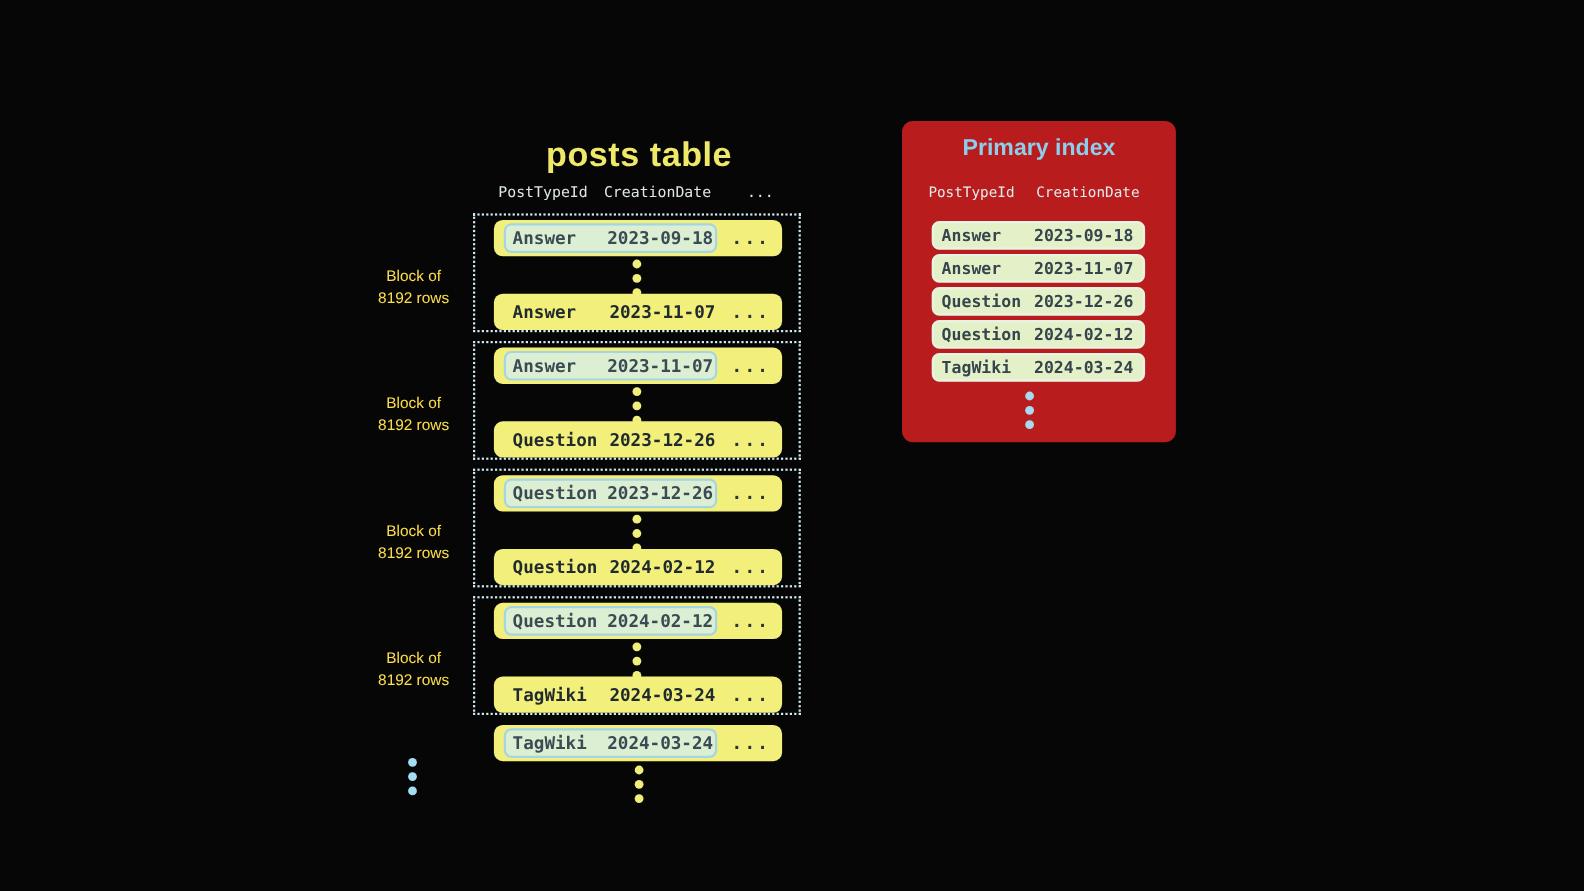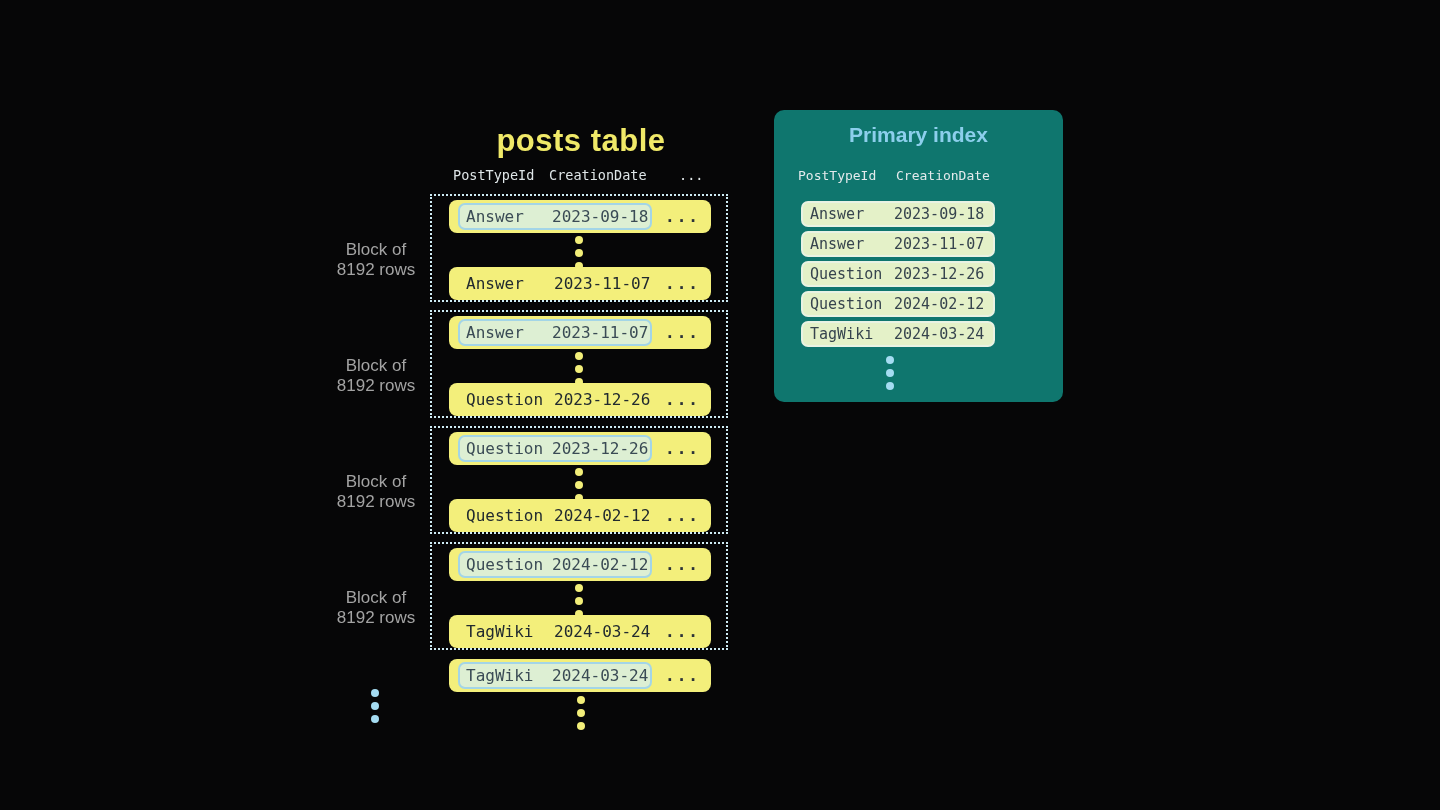--- a/index.html
+++ b/index.html
@@ -21,42 +21,42 @@
   .row{position:absolute;left:17px;width:262px;height:33px;background:#f3ef7b;
        border-radius:8px;display:flex;align-items:center;box-sizing:border-box;}
   .row-first{top:4px;padding-left:9px;}
   .row-last{top:71px;padding-left:17px;}
   .row-free{left:449px;top:659px;padding-left:9px;}
 
   .chip{display:flex;align-items:center;width:194px;height:27px;background:#ddefd3;
         border:2px solid #a3d5e7;border-radius:7px;padding-left:6px;box-sizing:border-box;}
   .chip .cell{color:#3a4b55;}
   .cell{font-family:"DejaVu Sans Mono","Liberation Mono",monospace;
-        font-size:16px;font-weight:400;color:#212a2f;white-space:pre;}
+        font-size:16px;font-weight:700;color:#212a2f;white-space:pre;}
   .cell.type{width:88px;}
   .chip .cell.type{width:86px;}
   .more{margin-left:auto;margin-right:11px;font-family:"DejaVu Sans Mono","Liberation Mono",monospace;
         font-size:16px;font-weight:700;color:#2c3338;letter-spacing:2px;}
 
   .vdots{position:absolute;display:flex;flex-direction:column;align-items:center;gap:5px;}
   .vdots i{width:8px;height:8px;border-radius:50%;display:block;}
   .vdots.yellow i{background:#f2ee79;}
   .vdots.blue i{background:#a5dcf2;}
   .dots-in-block{left:50%;transform:translateX(-50%);top:40px;}
 
   .block-label{position:absolute;left:301px;width:150px;text-align:center;
-               font-size:17px;line-height:20px;color:#a3a3a3;}
+               font-size:14px;line-height:20px;color:#fde047;}
   .bl1{top:240px;} .bl2{top:356px;} .bl3{top:472px;} .bl4{top:588px;}
 
   .dots-bottom-rows{left:577px;top:696px;}
   .dots-more-blocks{left:371px;top:689px;}
 
   
-  .panel{position:absolute;left:774px;top:110px;width:289px;height:292px;
-         background:#0f766e;border-radius:10px;}
+  .panel{position:absolute;left:820px;top:110px;width:249px;height:292px;
+         background:#b91c1c;border-radius:10px;}
   .panel-title{position:absolute;left:0;top:13px;width:100%;text-align:center;
                font-size:21px;font-weight:700;color:#8ccfec;}
   .idx-header span{position:absolute;top:58px;font-size:13px;color:#e3eaec;
                    font-family:"DejaVu Sans Mono","Liberation Mono",monospace;}
   .ih-1{left:24px;} .ih-2{left:122px;}
 
   .idxrow{position:absolute;left:27px;width:194px;height:26px;background:#e4f1c8;
           border:2px solid #e9f3e3;border-radius:7px;display:flex;align-items:center;
           padding-left:7px;box-sizing:border-box;}
   .idxrow .cell{font-size:15px;color:#36444e;}

